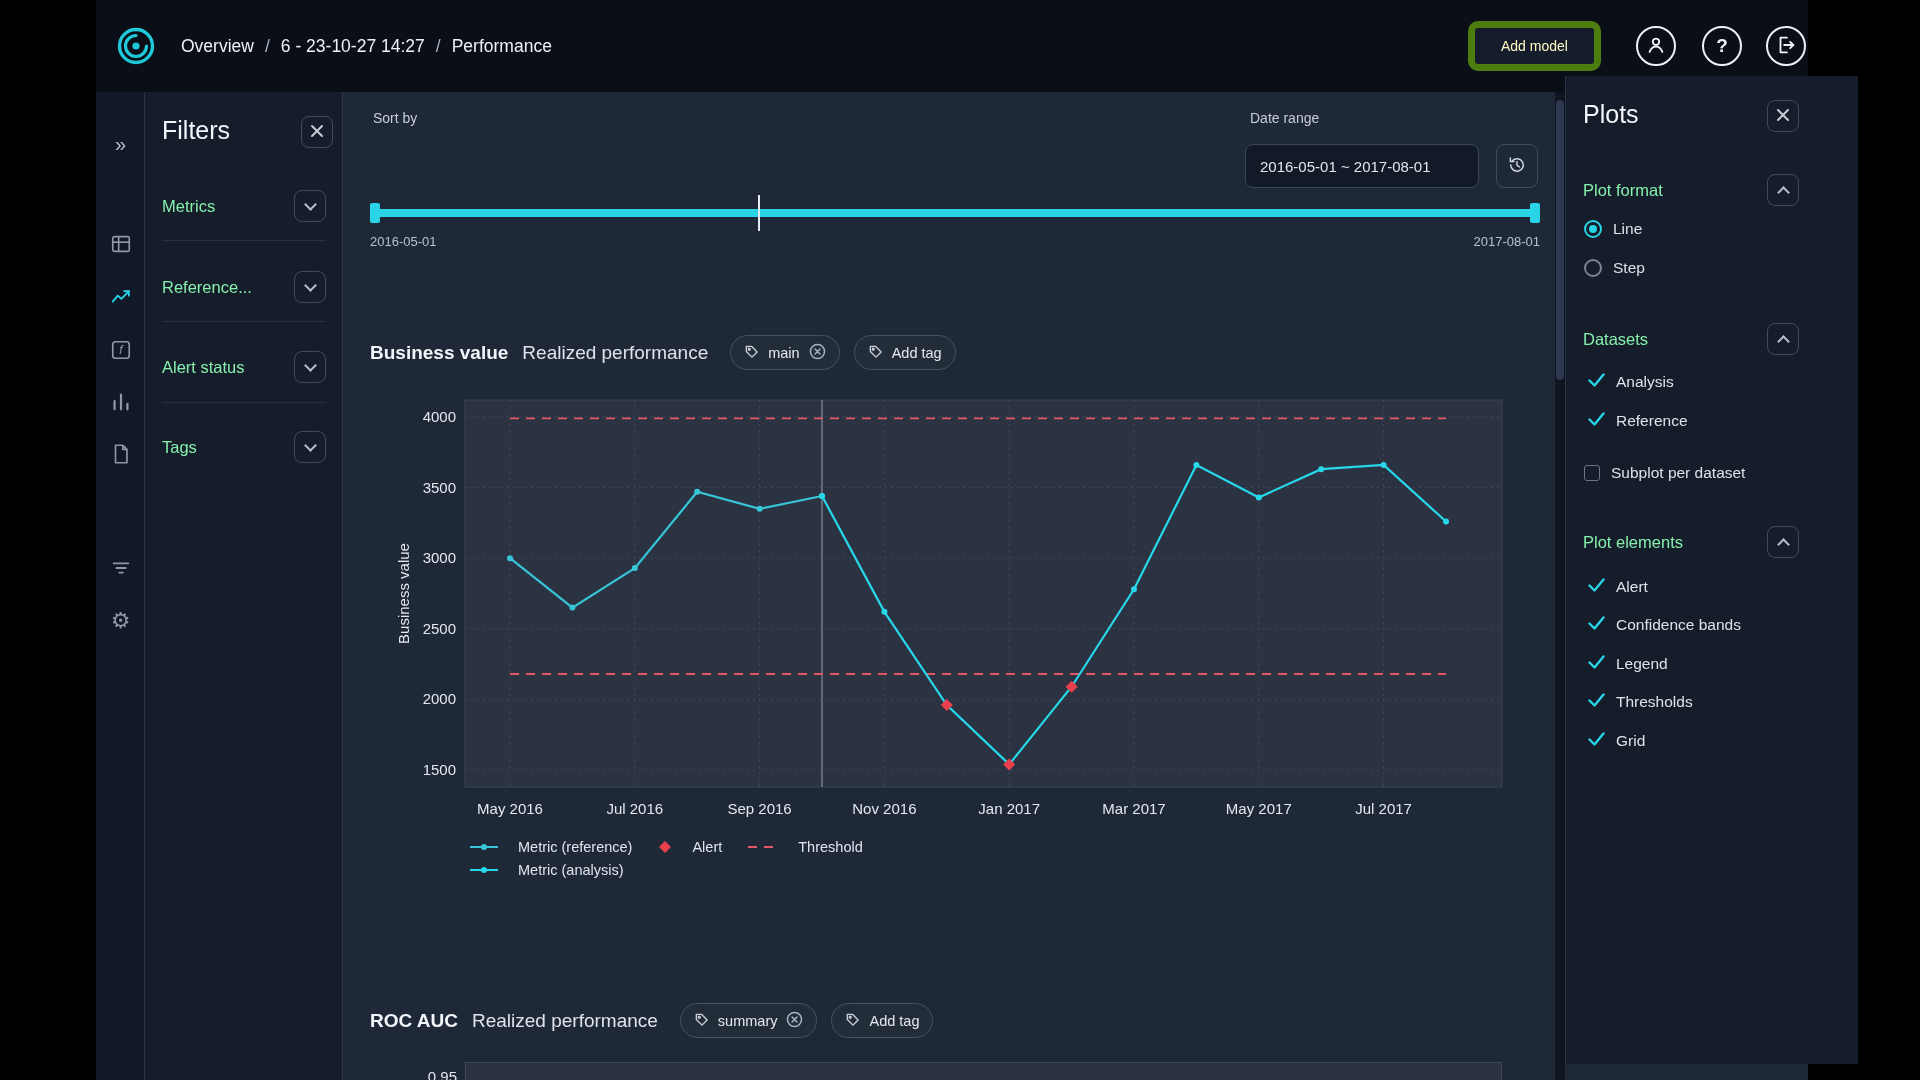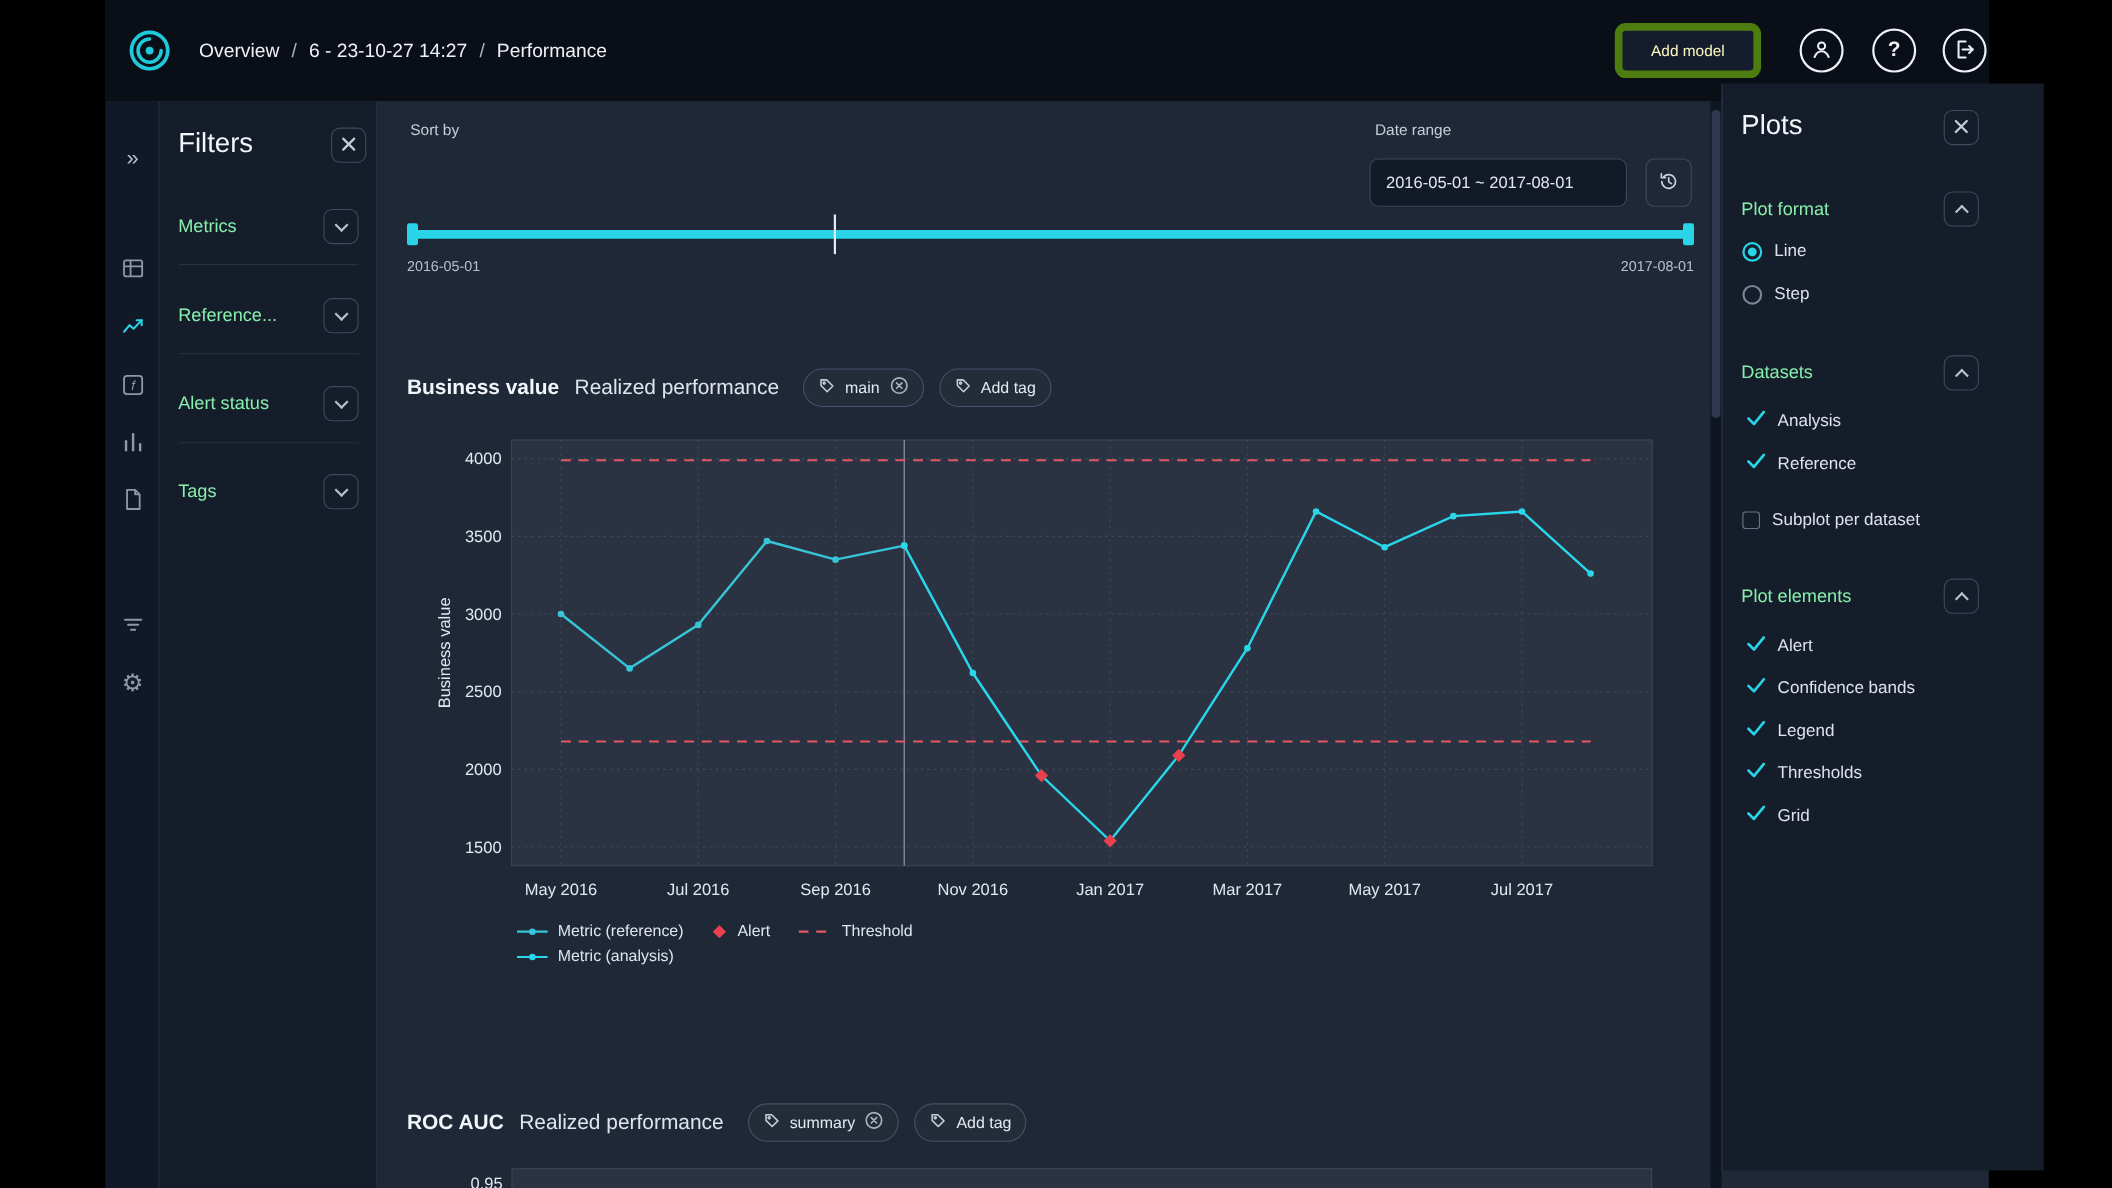--- a/index.html
+++ b/index.html
@@ -47,21 +47,21 @@
   .datebadge{display:inline-flex;align-items:center;height:32px;padding:0 19px;background:var(--badge);
     border-radius:16px;font-size:15px;color:#f0f3f8}
   .charttitle{font-size:19px;font-weight:bold;color:#f2f5fa}
   .chartsub{font-size:19px;color:#dfe4ec}
   .tagpill{display:inline-flex;align-items:center;gap:9px;height:35px;padding:0 13px;border:1px solid #46516a;
     border-radius:18px;font-size:14.5px;color:#e4e9f0;background:rgba(255,255,255,0.02);cursor:pointer}
   .headerrow{display:flex;align-items:center;gap:14px}
   
   svg text.tick{fill:#e3e8f0;font-size:15px}
   .legendrow{position:absolute;display:flex;align-items:center;gap:26px;font-size:14.5px;color:#e0e5ed}
-  .legenditem{display:flex;align-items:center;gap:9px;cursor:pointer}
+  .legenditem{display:flex;align-items:center;gap:20px;cursor:pointer}
   
   .optlabel{font-size:15.5px;color:#dde2ec}
   .radio{width:18px;height:18px;border-radius:50%;border:2px solid #7a8496;display:flex;align-items:center;justify-content:center}
   .radio.sel{border-color:var(--cyan)}
   .radio.sel i{width:8px;height:8px;border-radius:50%;background:var(--cyan)}
   .checkrow{position:absolute;display:flex;align-items:center;gap:11px;cursor:pointer}
   .emptybox{width:16px;height:16px;border:1.5px solid #6a7488;border-radius:3px}
   
   .scrolltrack{left:1459px;top:92px;width:10px;height:988px;background:#0e1420}
   .scrollthumb{left:1460px;top:100px;width:8px;height:280px;background:#2e3950;border-radius:4px;cursor:pointer}

